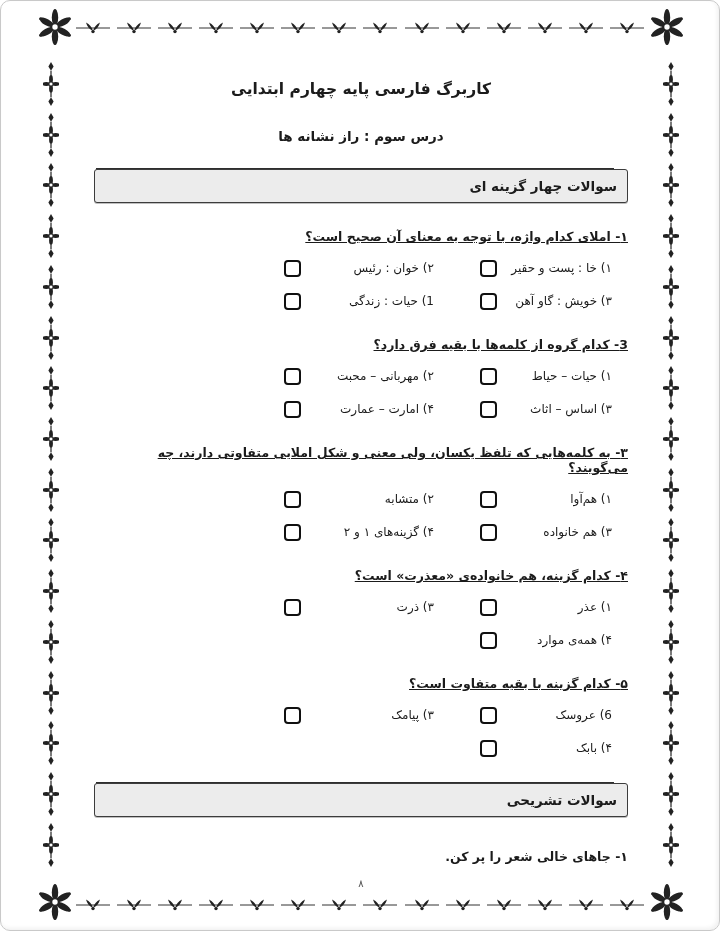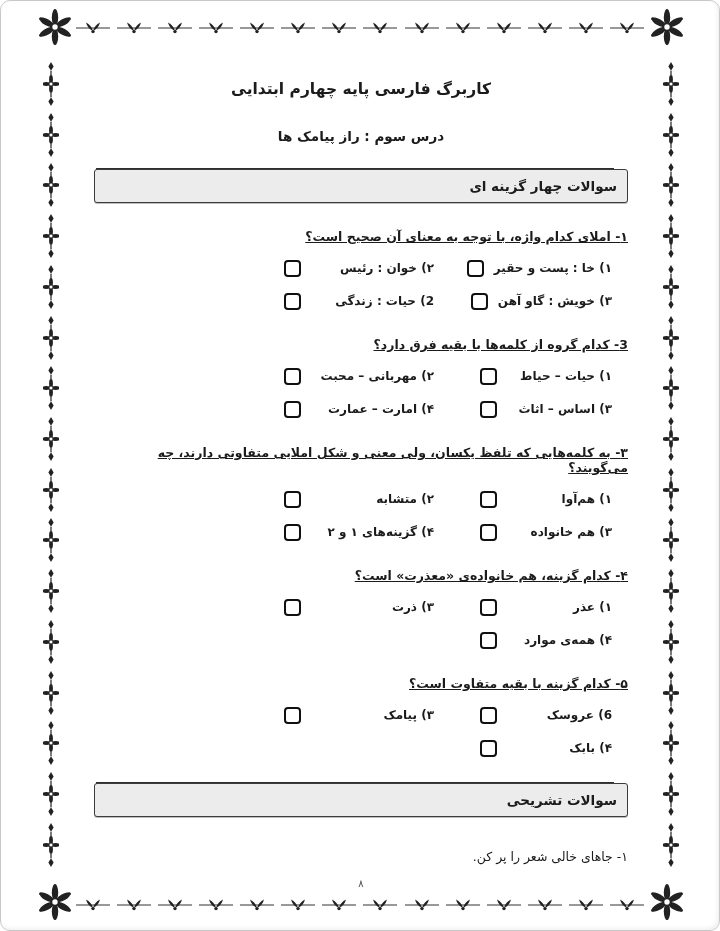--- a/index.html
+++ b/index.html
@@ -46,28 +46,28 @@
     box-shadow:0 1px 0 rgba(0,0,0,.25);
   }
 
   .question{margin-top:26px;}
   .q-text{font-size:12.5px;font-weight:bold;text-decoration:underline;}
   .options{
     display:grid;grid-template-columns:132px 150px;column-gap:46px;row-gap:13px;
     justify-content:flex-start;margin:14px 16px 0 0;
   }
   .option{display:flex;justify-content:space-between;align-items:center;min-height:20px;}
-  .opt-label{font-size:12px;font-weight:bold;white-space:nowrap;}
+  .opt-label{font-size:12px;font-weight:normal;white-space:nowrap;}
   .checkbox{
     width:13px;height:13px;flex:0 0 13px;
     border:2px solid #101010;border-radius:4px;background:#fff;
     margin-right:10px;
   }
 
-  .essay-question{margin-top:32px;font-size:12.5px;font-weight:normal;}
+  .essay-question{margin-top:32px;font-size:12.5px;font-weight:bold;}
   .page-number{margin-top:14px;text-align:center;font-size:10px;color:#555;}
 </style>
 </head>
 <body>
 
 <div class="page-edge"></div>
 
 <div class="strip strip-top">
   <svg width="34" height="14" viewBox="0 0 34 14">
     <path d="M0 7 H34" stroke="#333" stroke-width="1"></path>
@@ -774,21 +774,21 @@
     <circle cx="33.4" cy="27.3" r="1.5" fill="#222"></circle>
     <circle cx="19" cy="35.6" r="1.5" fill="#222"></circle>
     <circle cx="4.6" cy="27.3" r="1.5" fill="#222"></circle>
     <circle cx="4.6" cy="10.7" r="1.5" fill="#222"></circle>
   </svg>
 </div>
 
 <div class="content">
 
   <div class="doc-title">کاربرگ فارسی پایه چهارم ابتدایی</div>
-  <div class="doc-subtitle">درس سوم : راز پیامک ها</div>
+  <div class="doc-subtitle">درس سوم : راز نشانه ها</div>
 
   <div class="section-bar">
     <div class="section-rule"></div>
     <div class="section-box">
       <span>سوالات چهار گزینه ای</span>
     </div>
   </div>
 
   <div class="question">
     <div class="q-text">۱- املای کدام واژه، با توجه به معنای آن صحیح است؟</div>
@@ -799,21 +799,21 @@
         </div>
       <div class="option">
           <span class="opt-label">۲) خوان : رئیس</span>
           <span class="checkbox"></span>
         </div>
       <div class="option">
           <span class="opt-label">۳) خویش : گاو آهن</span>
           <span class="checkbox"></span>
         </div>
       <div class="option">
-          <span class="opt-label">2) حیات : زندگی</span>
+          <span class="opt-label">1) حیات : زندگی</span>
           <span class="checkbox"></span>
         </div>
     </div>
   </div>
 
   <div class="question">
     <div class="q-text">3- کدام گروه از کلمه‌ها با بقیه فرق دارد؟</div>
     <div class="options">
       <div class="option">
           <span class="opt-label">۱) حیات – حیاط</span>

